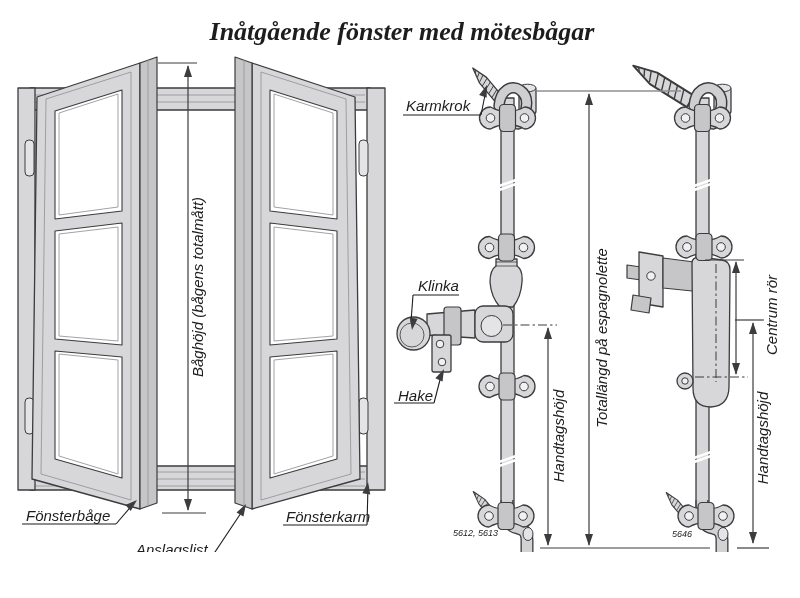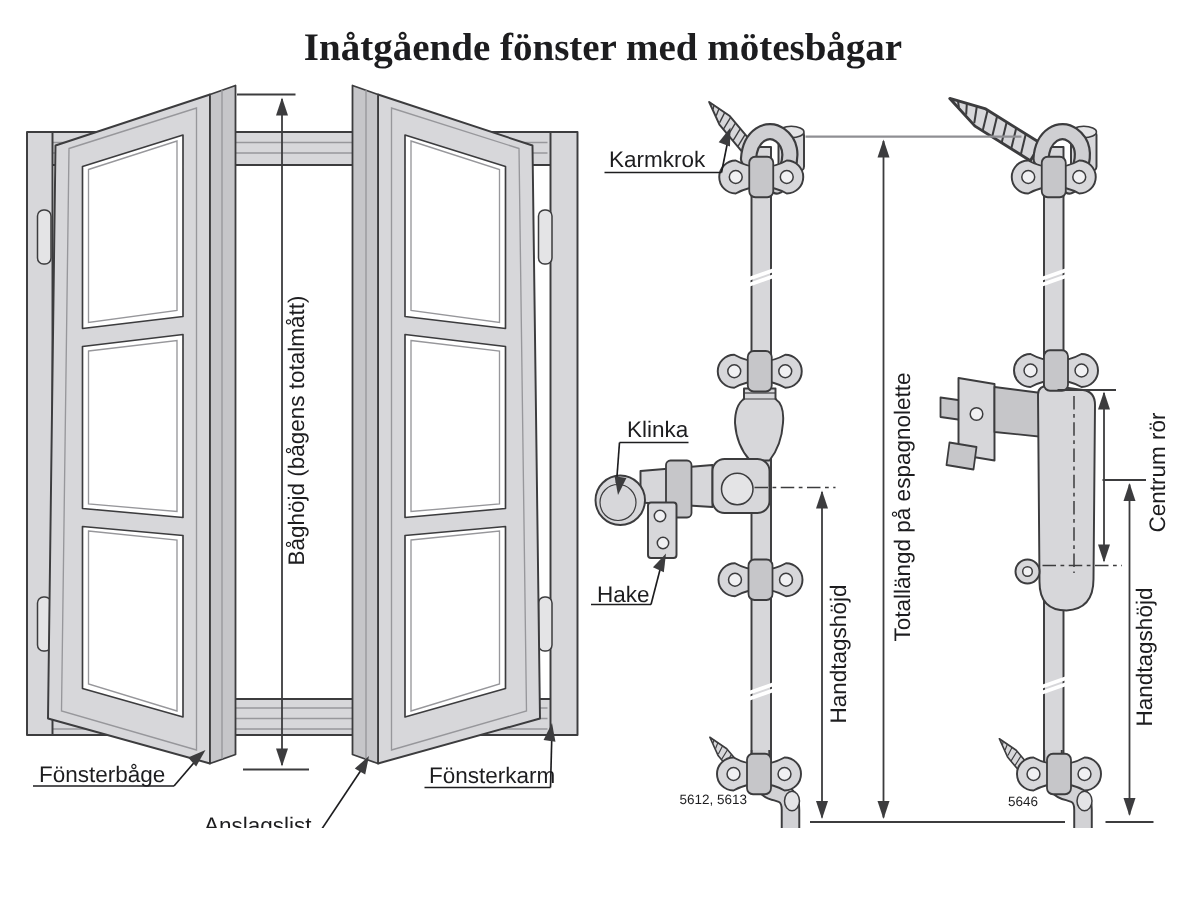--- a/index.html
+++ b/index.html
@@ -1,21 +1,21 @@
 <!DOCTYPE html>
 <html style="--c-background: #ffffff; --c-text: #1d1d1f; --c-outline: #3c3c3e; --c-part-fill: #d7d7da; --c-part-fill-dark: #c6c6c9; --c-part-fill-light: #e4e4e6; --c-glass: #ffffff; --c-dim-line: #3c3c3e; --c-ext-line: #8f8f93;"><head>
 <meta charset="utf-8">
 <style>
   :root{
     --c-background:#ffffff; --c-text:#1d1d1f; --c-outline:#3c3c3e;
     --c-part-fill:#d7d7da; --c-part-fill-dark:#c6c6c9; --c-part-fill-light:#e4e4e6;
     --c-glass:#ffffff; --c-dim-line:#3c3c3e; --c-ext-line:#8f8f93;
   }
   html,body{margin:0;padding:0;background:var(--c-background);}
-  #stage{position:relative;width:800px;height:552px;background:var(--c-background);overflow:hidden;}
+  #stage{position:relative;width:800px;height:552px;background:var(--c-background);overflow:hidden;font-style:italic;}
   svg{display:block}
   .part{fill:var(--c-part-fill);stroke:var(--c-outline);stroke-width:1.3;stroke-linejoin:round;}
   .part-dk{fill:var(--c-part-fill-dark);stroke:var(--c-outline);stroke-width:1.2;stroke-linejoin:round;}
   .part-lt{fill:var(--c-part-fill-light);stroke:var(--c-outline);stroke-width:1;stroke-linejoin:round;}
   .glass{fill:var(--c-glass);stroke:var(--c-outline);stroke-width:1.1;stroke-linejoin:round;}
   .bevel{fill:none;stroke:#97979b;stroke-width:0.9;}
   .hole{fill:#f1f1f3;stroke:var(--c-outline);stroke-width:1;}
   .threads line{stroke:var(--c-outline);stroke-width:0.9;}
   .dim{stroke:var(--c-dim-line);stroke-width:1.2;fill:none;}
   .arr{fill:var(--c-dim-line);stroke:none;}

